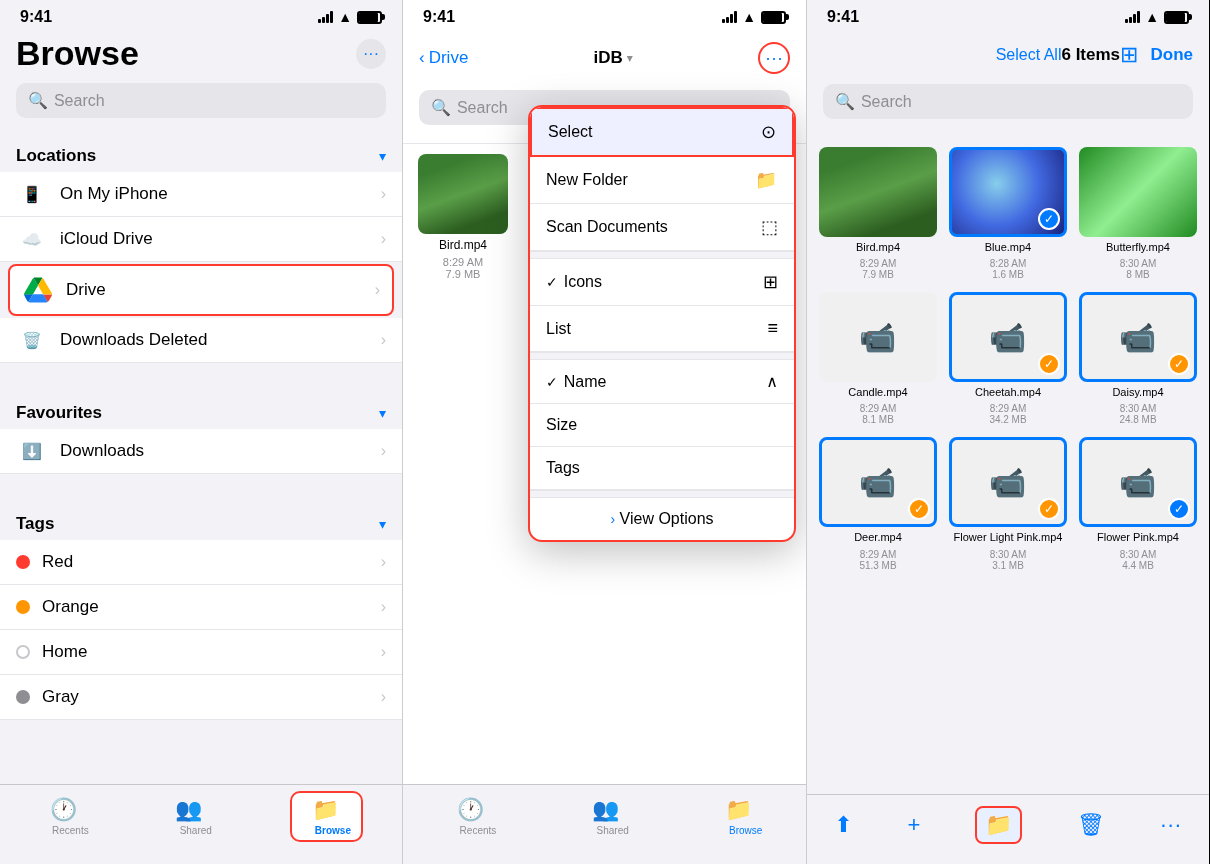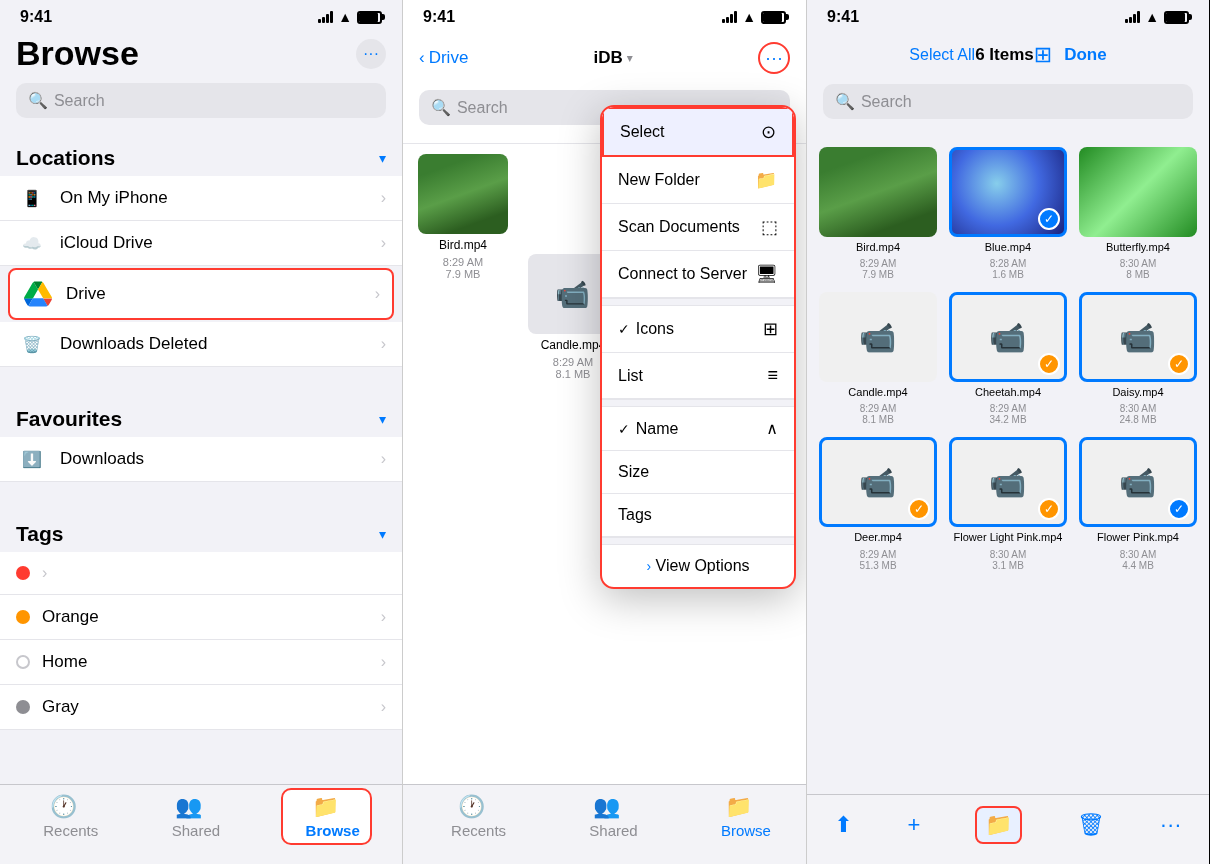--- a/index.html
+++ b/index.html
@@ -117,21 +117,21 @@
     .search-bar span { color: #8e8e93; font-size: 16px; }
     .search-placeholder { color: #8e8e93; font-size: 16px; }
 
     .phone1-content { flex: 1; overflow-y: auto; padding: 0 0 80px; }
     .section-header {
       display: flex;
       justify-content: space-between;
       align-items: center;
       padding: 12px 16px 6px;
     }
-    .section-title { font-size: 21px; font-weight: 700; color: #000; }
+    .section-title { font-size: 17px; font-weight: 700; color: #000; }
     .chevron-down { color: #007aff; font-size: 14px; }
 
     .list-item {
       display: flex;
       align-items: center;
       padding: 12px 16px;
       background: #fff;
       border-bottom: 0.5px solid #e5e5ea;
       cursor: pointer;
     }
@@ -166,21 +166,21 @@
     }
     .nav-item {
       display: flex;
       flex-direction: column;
       align-items: center;
       gap: 2px;
       cursor: pointer;
     }
     .nav-icon { font-size: 22px; color: #8e8e93; }
     .nav-icon.active { color: #007aff; }
-    .nav-label { font-size: 15px; color: #8e8e93; padding-left: 13px; }
+    .nav-label { font-size: 10px; color: #8e8e93; padding-left: 13px; }
     .nav-label.active { color: #007aff; }
 
     
     .phone2-header {
       background: #fff;
       padding: 4px 16px 0;
       border-bottom: 0.5px solid #e5e5ea;
     }
     .phone2-nav {
       display: flex;
@@ -216,21 +216,21 @@
     }
     .phone2-search {
       padding: 8px 0 10px;
     }
 
     
     .dropdown-overlay {
       position: absolute;
       top: 105px;
       right: 10px;
-      width: 196px;
+      width: 268px;
       background: #fff;
       border-radius: 14px;
       box-shadow: 0 10px 40px rgba(0,0,0,0.25);
       z-index: 100;
       overflow: hidden;
       border: 2px solid #ff3b30;
     }
     .dropdown-item {
       display: flex;
       align-items: center;
@@ -304,21 +304,21 @@
     .video-icon-large { font-size: 28px; color: #007aff; }
 
     
     .phone3-header {
       background: #f2f2f7;
       padding: 4px 16px 0;
     }
     .phone3-nav {
       display: flex;
       align-items: center;
-      justify-content: center;
+      justify-content: flex-end;
       padding: 8px 0;
     }
     .select-all-btn { color: #007aff; font-size: 16px; cursor: pointer; }
     .items-count { font-size: 17px; font-weight: 600; color: #000; }
     .done-btn { color: #007aff; font-size: 17px; font-weight: 600; cursor: pointer; }
     .grid-toggle { font-size: 22px; color: #007aff; }
 
     
     .phone3-content {
       flex: 1;
@@ -513,20 +513,21 @@
 
       <div class="divider-section"></div>
 
       <div class="section-header">
         <span class="section-title">Tags</span>
         <span class="chevron-down">▾</span>
       </div>
 
       <div class="list-item">
         <div class="tag-dot red"></div>
+        <span class="list-item-label">Red</span>
         <span class="list-item-chevron">›</span>
       </div>
       <div class="list-item">
         <div class="tag-dot orange"></div>
         <span class="list-item-label">Orange</span>
         <span class="list-item-chevron">›</span>
       </div>
       <div class="list-item">
         <div class="tag-dot home"></div>
         <span class="list-item-label">Home</span>
@@ -621,24 +622,20 @@
       <div class="dropdown-item">
         <span class="dropdown-item-label">New Folder</span>
         <span class="dropdown-item-icon">📁</span>
       </div>
 
       <div class="dropdown-item">
         <span class="dropdown-item-label">Scan Documents</span>
         <span class="dropdown-item-icon">⬚</span>
       </div>
 
-      <div class="dropdown-item">
-        <span class="dropdown-item-label">Connect to Server</span>
-        <span class="dropdown-item-icon">🖥</span>
-      </div>
 
       <div class="dropdown-separator"></div>
 
       <div class="dropdown-item">
         <span style="display:flex;align-items:center;gap:6px;">
           <span style="color:#000;font-size:14px;">✓</span>
           <span>Icons</span>
         </span>
         <span class="dropdown-item-icon">⊞</span>
       </div>

